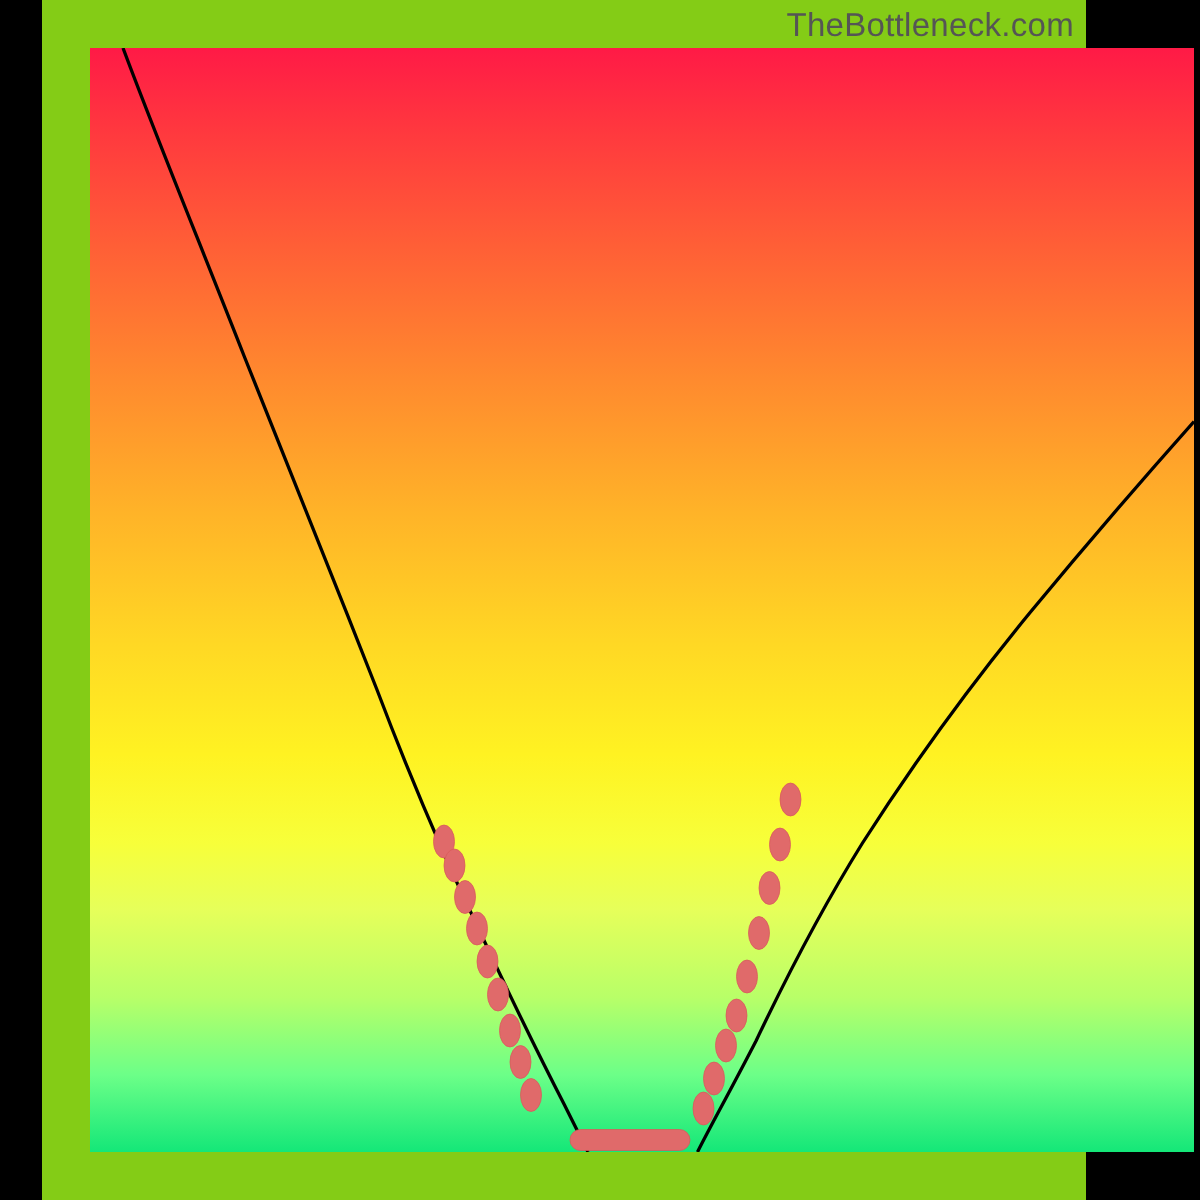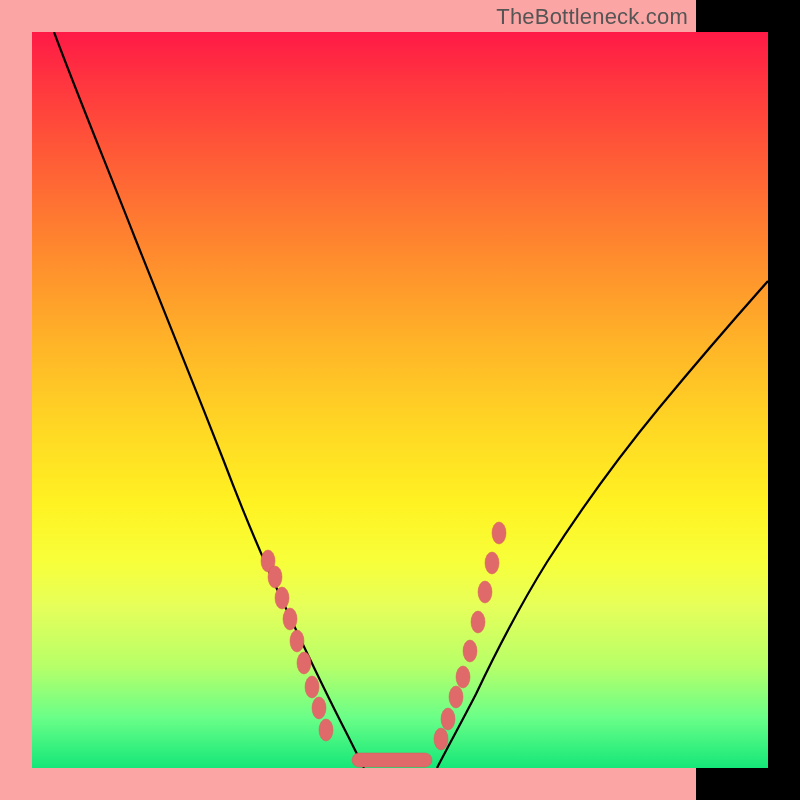--- a/index.html
+++ b/index.html
@@ -8,21 +8,22 @@
     width: 800px;
     height: 800px;
     overflow: hidden;
     background: #000;
     font-family: Arial, Helvetica, sans-serif;
   }
   .frame {
     position: relative;
     width: 696px;
     height: 800px;
-    background: #fca5a5;
+    background: #84cc16;
+    margin-left: 28px;
   }
   .plot {
     position: absolute;
     left: 32px;
     top: 32px;
     width: 736px;
     height: 736px;
     
     background: linear-gradient(
       to bottom,

